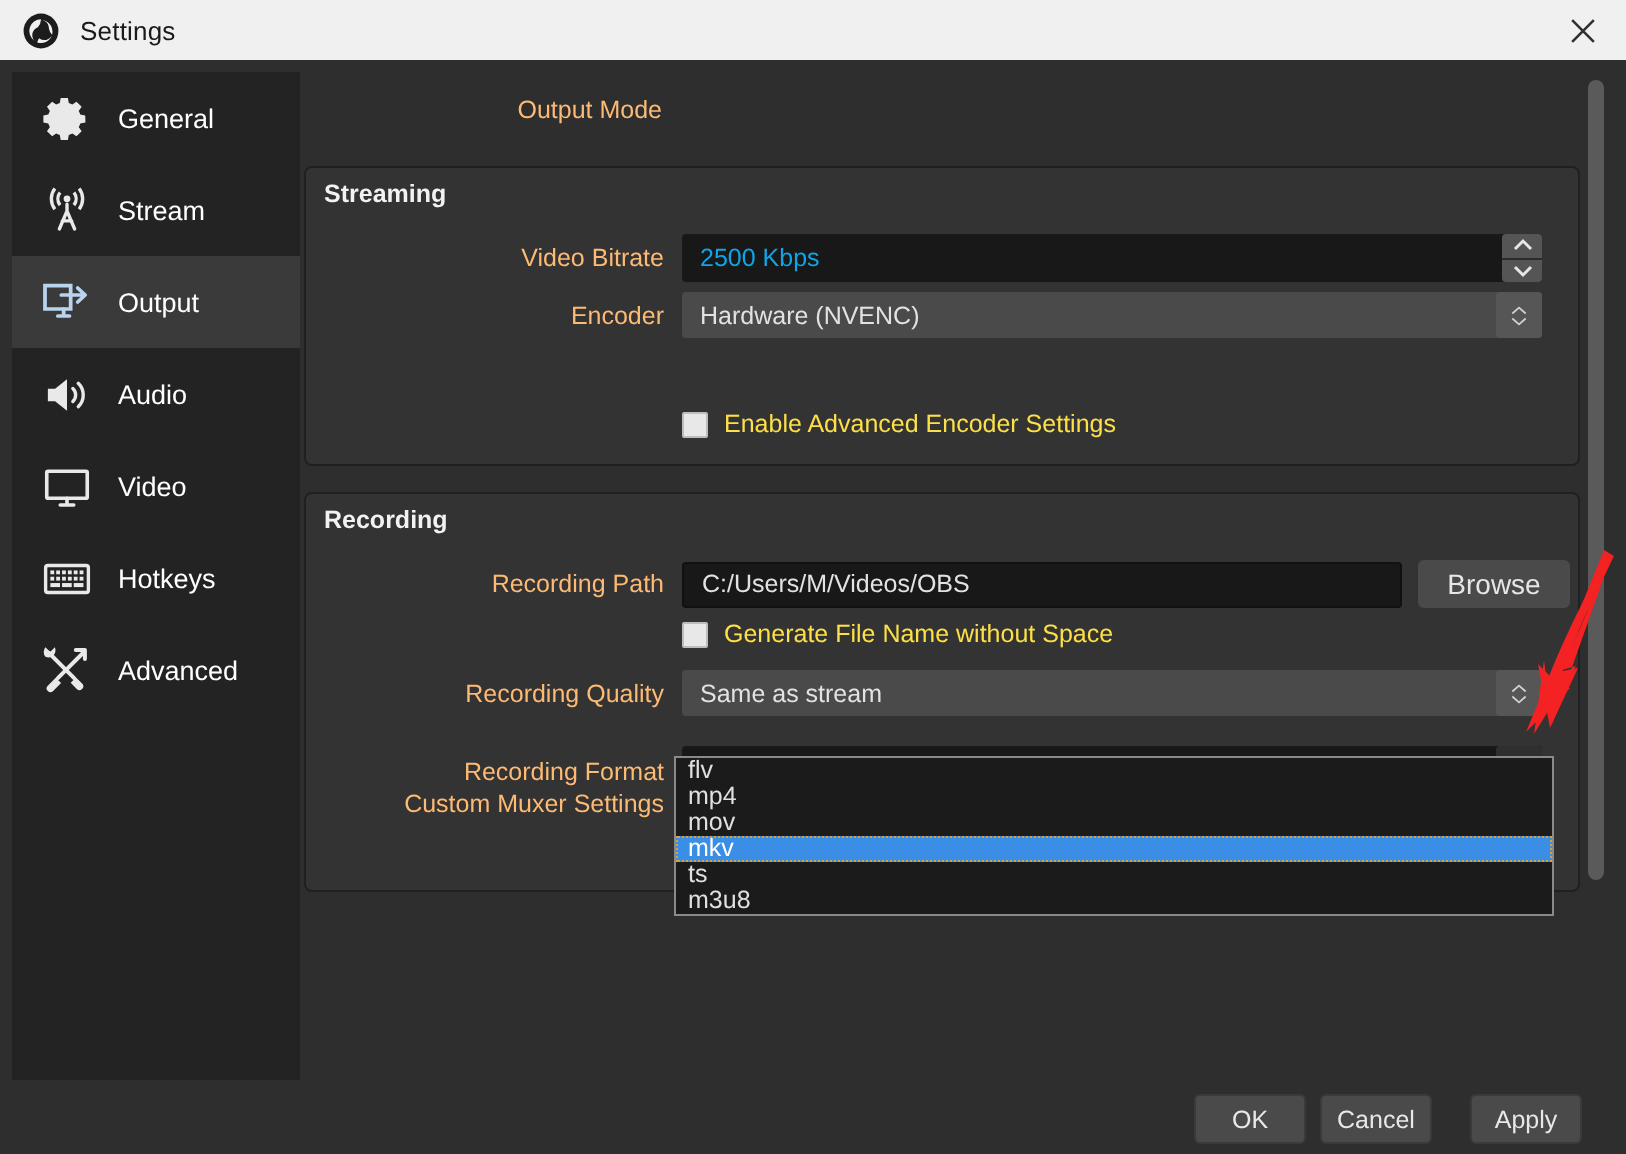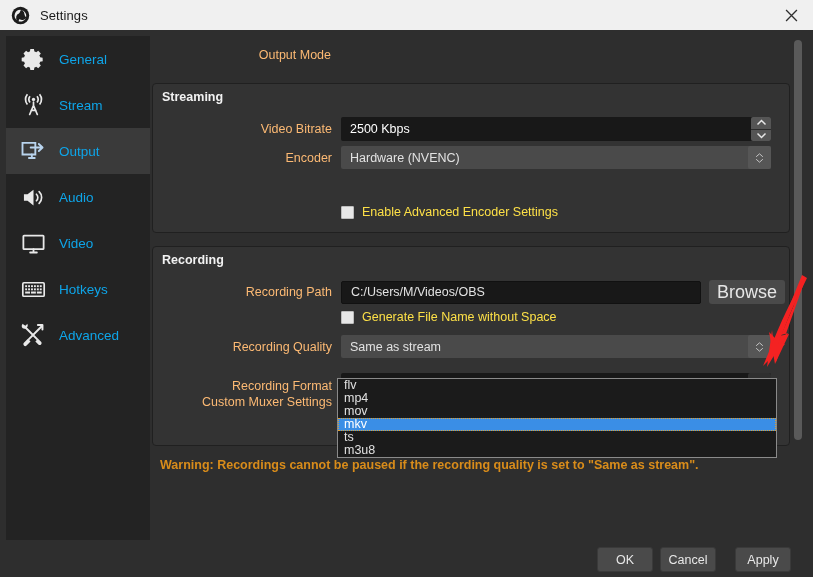--- a/index.html
+++ b/index.html
@@ -35,21 +35,21 @@
     color: #2a2a2a; font-size: 15px; line-height: 1;
   }
 
   
   .sidebar {
     position: absolute; left: 6px; top: 36px; width: 144px; height: 504px;
     background: #232323;
   }
   .nav-item {
     height: 46px; display: flex; align-items: center; padding-left: 10px;
-    color: #0ea5e9; font-size: 13.5px;
+    color: #ffffff; font-size: 13.5px;
   }
   .nav-item.selected { background: #3a3a3a; }
   .nav-item .ico {
     width: 34px; height: 30px; margin-right: 9px;
     display: flex; align-items: center; justify-content: center;
     flex: 0 0 34px;
   }
   .nav-item .lbl { white-space: nowrap; }
 
   
@@ -96,36 +96,36 @@
 
   .txtfield {
     height: 23px; background: #181818; border: 1px solid #111;
     border-radius: 2px; display: flex; align-items: center;
     color: #e2e2e2; font-size: 12.5px; padding-left: 9px;
   }
 
   .spinbox {
     position: relative; height: 24px; background: #181818;
     border-radius: 2px; display: flex; align-items: center;
-    color: #ffffff; font-size: 12.5px; padding-left: 9px;
+    color: #0ea5e9; font-size: 12.5px; padding-left: 9px;
   }
   .spinbox .btns {
     position: absolute; right: 0; top: 0; width: 20px; height: 24px;
     display: flex; flex-direction: column;
   }
   .spinbox .btns .b {
     flex: 1; background: #555; display: flex; align-items: center; justify-content: center;
   }
   .spinbox .btns .b:first-child { border-bottom: 1px solid #2b2b2b; border-radius: 2px 2px 0 0;}
   .spinbox .btns .b:last-child { border-radius: 0 0 2px 2px;}
 
   .btn {
     height: 24px; background: #4a4a4a; border-radius: 3px;
     display: flex; align-items: center; justify-content: center;
-    color: #e6e6e6; font-size: 18px;
+    color: #e6e6e6; font-size: 14px;
   }
 
   .checkrow { display: flex; align-items: center; }
   .checkbox {
     width: 13px; height: 13px; background: #e8e8e8;
     border: 1px solid #bdbdbd; border-radius: 1px; margin-right: 8px;
   }
   .checklbl { font-size: 12.5px; color: #fde047; white-space: nowrap; }
 
   
@@ -394,21 +394,20 @@
         </div>
       </div>
 
     </div>
 
     <div class="scrollbar">
       <div class="thumb"></div>
     </div>
   </div>
 
-  <div class="warning">Warning: Recordings cannot be paused if the recording quality is set to "Same as stream".</div>
 
   <div class="popup">
     <div class="opt">flv</div>
     <div class="opt">mp4</div>
     <div class="opt">mov</div>
     <div class="opt selected">mkv</div>
     <div class="opt">ts</div>
     <div class="opt">m3u8</div>
   </div>
 

